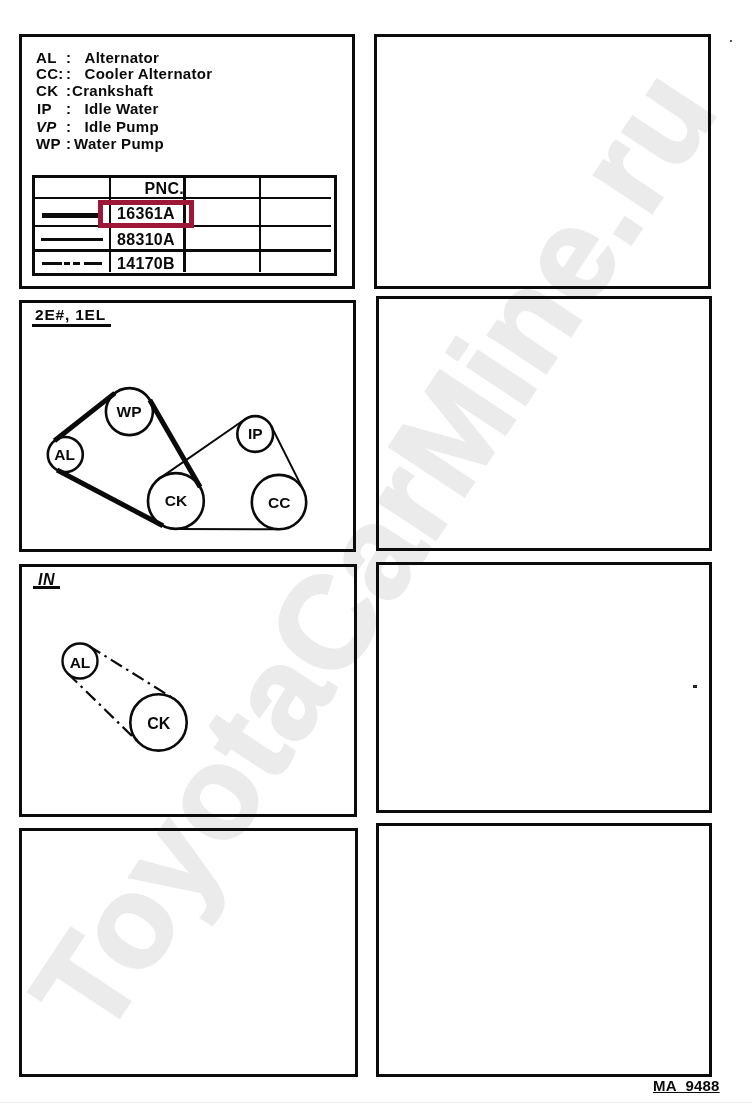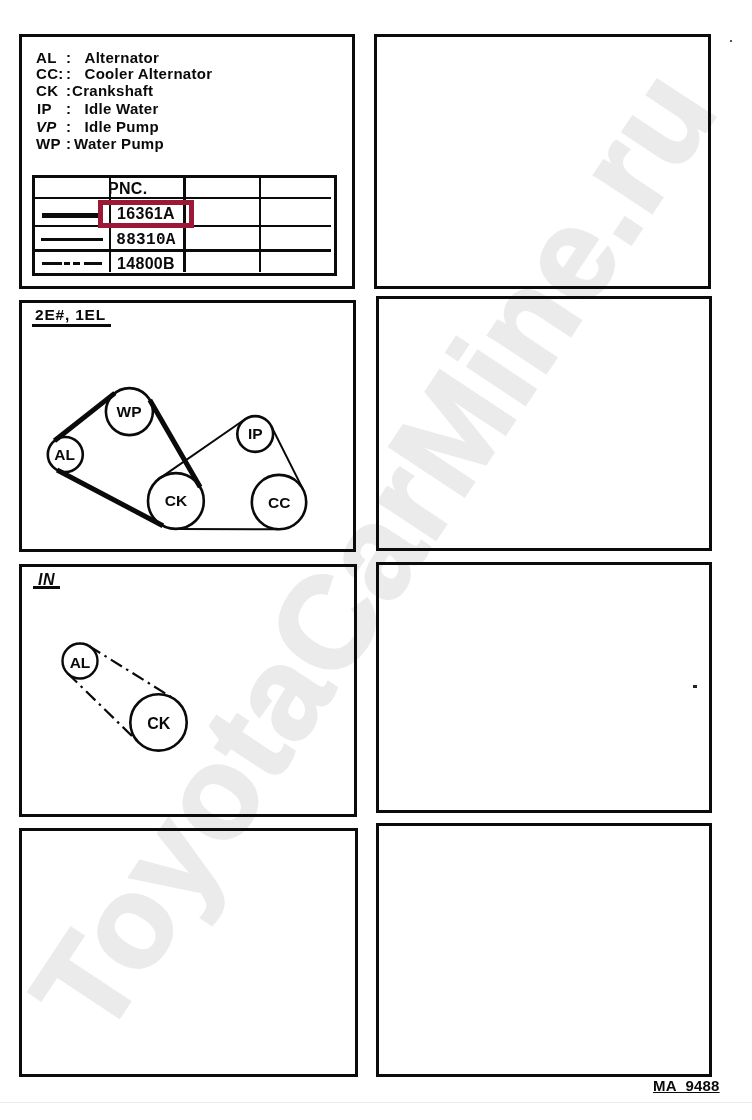--- a/index.html
+++ b/index.html
@@ -78,38 +78,38 @@
 <div class="abs" style="left:183px;top:177px;width:2.8px;height:95px;background:#0b0b0b;"></div>
 
 <div class="abs" style="left:258.7px;top:177px;width:2.2px;height:95px;background:#0b0b0b;"></div>
 
 <div class="abs" style="left:34px;top:197.3px;width:297px;height:2.2px;background:#0b0b0b;"></div>
 
 <div class="abs" style="left:34px;top:224.8px;width:297px;height:2.6px;background:#0b0b0b;"></div>
 
 <div class="abs" style="left:34px;top:249.2px;width:297px;height:2.6px;background:#0b0b0b;"></div>
 
-<div class="abs b" style="left:108px;top:180px;width:76px;text-align:left;font-size:16px;letter-spacing:0.3px;">PNC.</div>
+<div class="abs b" style="left:108px;top:180px;width:76px;text-align:right;font-size:16px;letter-spacing:0.3px;">PNC.</div>
 
 <div class="abs" style="left:42px;top:213.3px;width:55.5px;height:5.2px;background:#0b0b0b;"></div>
 
 <div class="abs b" style="left:108px;top:204.5px;width:76px;text-align:center;font-size:16px;letter-spacing:0.3px;">16361A</div>
 
 <div class="abs" style="left:97.5px;top:200.3px;width:96px;height:28px;border:5.5px solid #9c1836;box-sizing:border-box;"></div>
 
 <div class="abs" style="left:40.5px;top:237.9px;width:62.5px;height:3.2px;background:#0b0b0b;"></div>
 
-<div class="abs b" style="left:108px;top:230.8px;width:76px;text-align:center;font-size:16px;letter-spacing:0.3px;font-family:Liberation Mono, monospace;">88310A</div>
+<div class="abs b" style="left:108px;top:230.8px;width:76px;text-align:center;font-size:16px;letter-spacing:0.3px;">88310A</div>
 
 <div class="abs" style="left:42px;top:261.9px;width:19.5px;height:3px;background:#0b0b0b;"></div>
 <div class="abs" style="left:64px;top:261.9px;width:6px;height:3px;background:#0b0b0b;"></div>
 <div class="abs" style="left:72.5px;top:261.9px;width:7.5px;height:3px;background:#0b0b0b;"></div>
 <div class="abs" style="left:83.5px;top:261.9px;width:18.5px;height:3px;background:#0b0b0b;"></div>
 
-<div class="abs b" style="left:108px;top:255.4px;width:76px;text-align:center;font-size:16px;letter-spacing:0.3px;">14800B</div>
+<div class="abs b" style="left:108px;top:255.4px;width:76px;text-align:center;font-size:16px;letter-spacing:0.3px;">14170B</div>
 
 <div class="abs b" style="left:35px;top:306.2px;font-size:15.5px;letter-spacing:0.8px;">2E#, 1EL</div>
 
 <div class="abs" style="left:32px;top:324.3px;width:79px;height:2.8px;background:#0b0b0b;"></div>
 
 <div class="abs b" style="left:38px;top:571.2px;font-size:16px;letter-spacing:0.5px;font-style:italic;">IN</div>
 
 <div class="abs" style="left:33px;top:585.7px;width:27px;height:3px;background:#0b0b0b;"></div>
 
 <svg class="abs" style="left:0;top:0;" width="752" height="1120" viewBox="0 0 752 1120">

